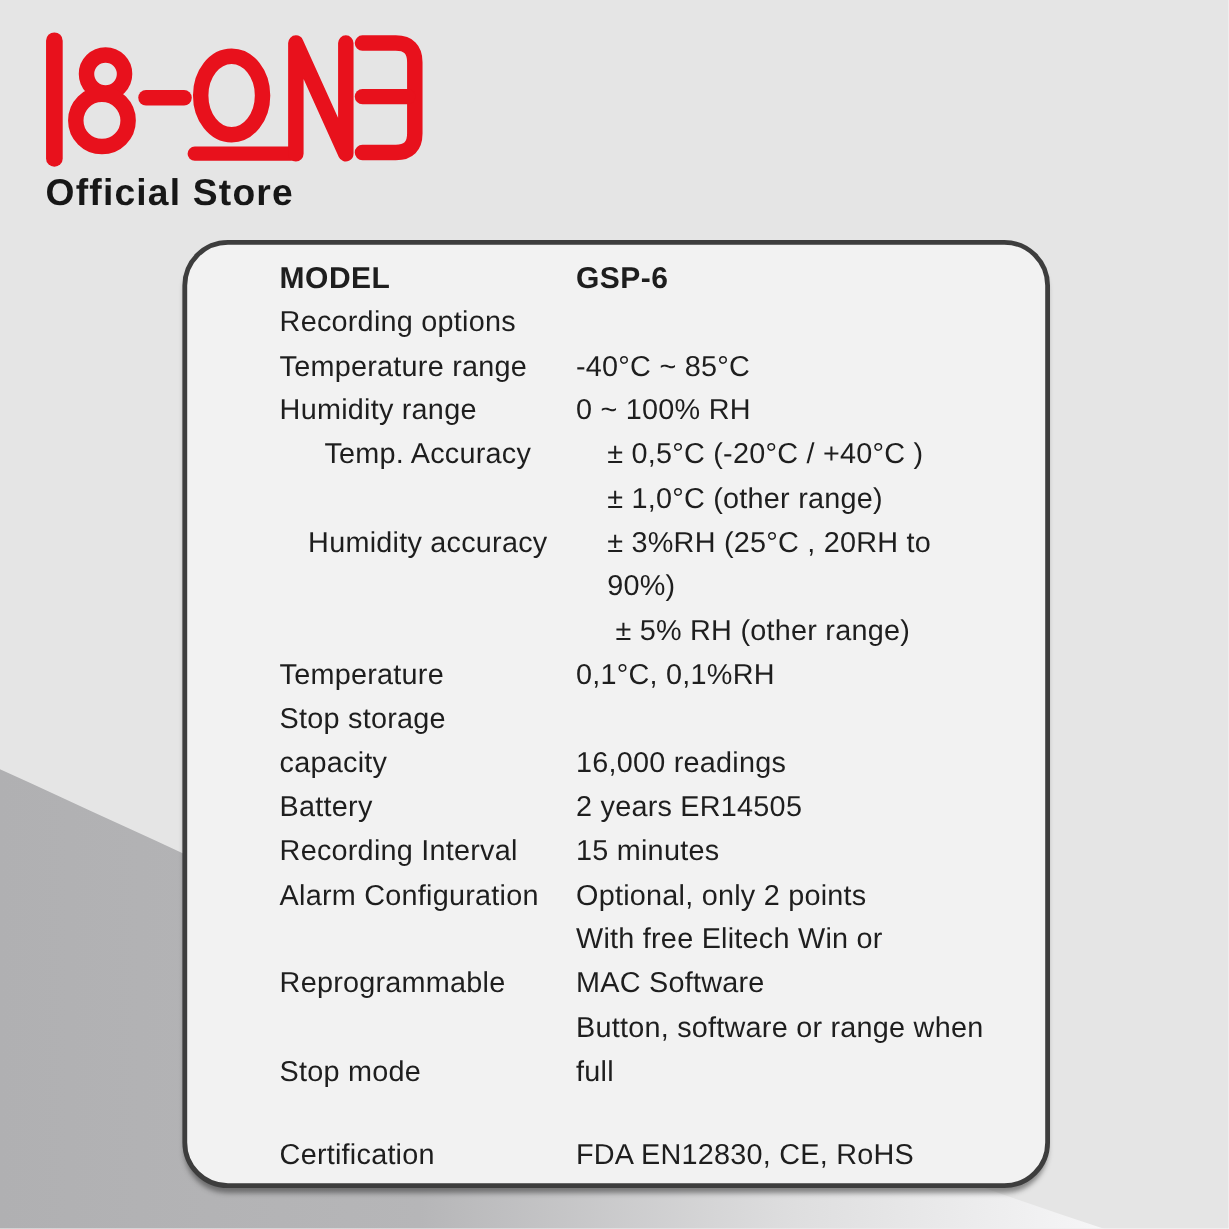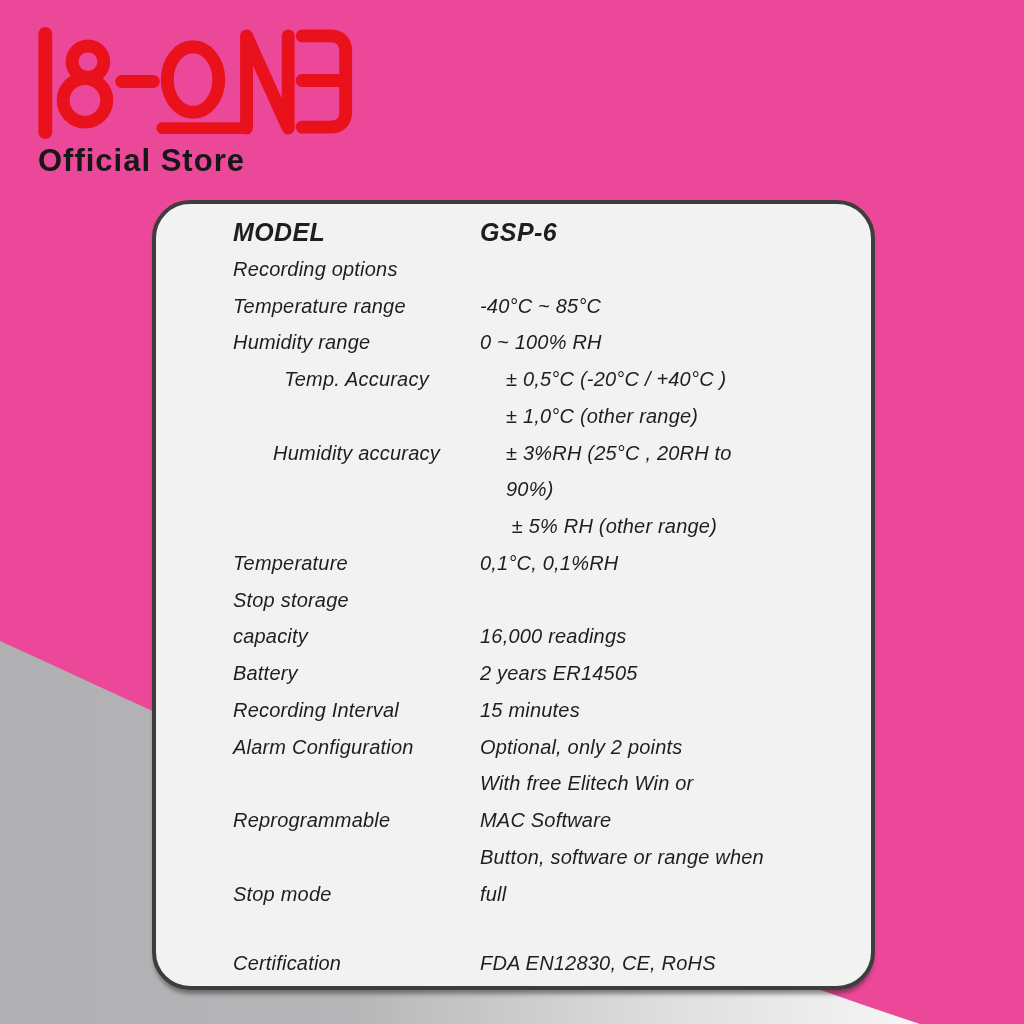--- a/index.html
+++ b/index.html
@@ -1,51 +1,50 @@
 <!DOCTYPE html>
 <html><head>
 <meta charset="utf-8">
 <style>
   html,body{margin:0;padding:0;background:#ffffff;}
   .stage{
     position:relative;width:1024px;height:1024px;overflow:hidden;
-    background:#ec4899;
+    background:#e5e5e5;
     font-family:"Liberation Sans", sans-serif;
   }
   .bg-svg{position:absolute;left:0;top:0;width:1024px;height:1024px;}
   .brand{position:absolute;left:36px;top:26px;}
   .logo-svg{display:block;width:318px;height:114px;}
   .store-label{
     margin-top:3px;margin-left:2px;
     font-size:31px;font-weight:700;color:#171717;letter-spacing:1px;
   }
   .card{
     position:absolute;left:152px;top:200px;width:723px;height:790px;
     box-sizing:border-box;
     background:#f2f2f2;
     border:4px solid #3d3d3d;
     border-radius:38px;
     box-shadow:0 6px 4px -2px rgba(40,40,40,0.5);
-    font-style:italic;
   }
   .card-inner{
     box-sizing:border-box;
     padding:10px 28px 0 77px;
     height:100%;
   }
   .row{display:flex;}
   .row.spacer{height:33px;}
   .cell{display:flex;flex-direction:column;justify-content:flex-start;}
   .cell.label{flex:0 0 247px;width:247px;}
   .cell.value{flex:1;min-width:0;}
   .cell.align-center{text-align:center;padding-right:26px;}
   .cell.valign-center{justify-content:flex-start;}
   .cell.valign-bottom{justify-content:flex-end;}
   .line{
-    line-height:36.75px;font-size:20px;color:#1e1e1e;
+    line-height:36.75px;font-size:24px;color:#1e1e1e;
     white-space:pre;letter-spacing:0.2px;
   }
   .row.bold .line{font-weight:700;font-size:25px;letter-spacing:0.4px;}
 </style>
 </head>
 <body>
 
 <div class="stage">
 
   <svg class="bg-svg" viewBox="0 0 1024 1024" aria-hidden="true">

